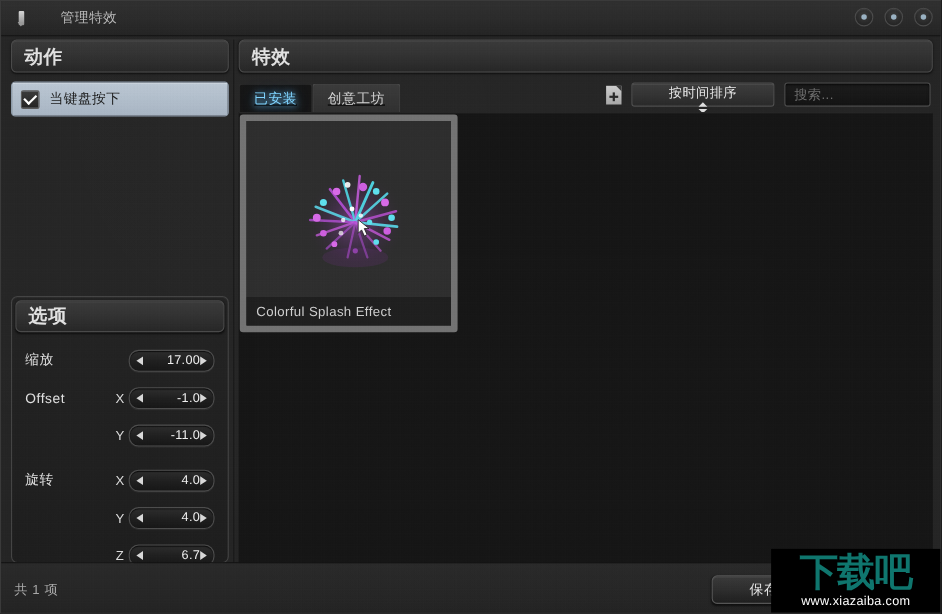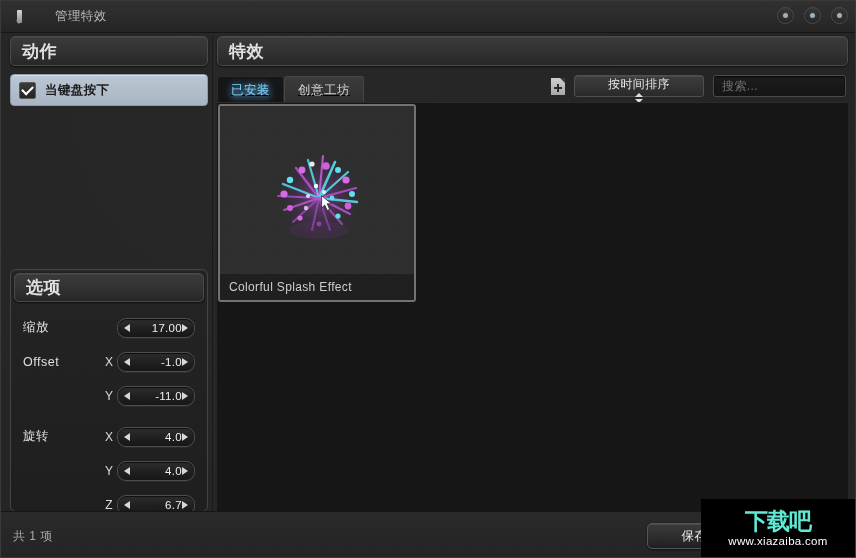--- a/index.html
+++ b/index.html
@@ -102,21 +102,20 @@
 
   
   .left-col {
     position: absolute;
     left: 9px; top: 35px;
     width: 198px;
   }
   .action-list {
     margin-top: 8px;
     height: 190px;
-    font-weight: bold;
   }
   .action-item {
     height: 30px;
     border-radius: 4px;
     display: flex; align-items: center;
     padding-left: 8px;
     cursor: pointer;
   }
   .action-item.selected {
     background: linear-gradient(180deg, #bcc8d4 0%, #a9b6c4 100%);
@@ -337,21 +336,21 @@
     width: 631px; height: 410px;
     background: #161616;
     border-top: 1px solid #2b2b2b;
     overflow: hidden;
   }
   .effect-card {
     position: absolute;
     left: 1px; top: 1px;
     width: 198px; height: 198px;
     background: #2e2e2e;
-    border: 2px solid #737373;
+    border: 6px solid #737373;
     border-radius: 3px;
     box-sizing: border-box;
     cursor: pointer;
     overflow: hidden;
     text-align: center;
   }
   .effect-thumb {
     position: absolute; inset: 0;
     background: #2e2e2e;
   }
@@ -407,23 +406,23 @@
     width: 154px; height: 58px;
     background: #000;
     z-index: 50;
     display: flex;
     flex-direction: column;
     align-items: center;
     justify-content: center;
     pointer-events: none;
   }
   .wm-logo {
-    font-size: 23px;
+    font-size: 35px;
     font-weight: bold;
-    color: #5eead4;
+    color: #0f766e;
     line-height: 1;
     letter-spacing: -1px;
     font-family: "DejaVu Sans", sans-serif;
   }
   .wm-url {
     font-size: 11.5px;
     color: #fff;
     letter-spacing: 0.3px;
     margin-top: 2px;
   }

